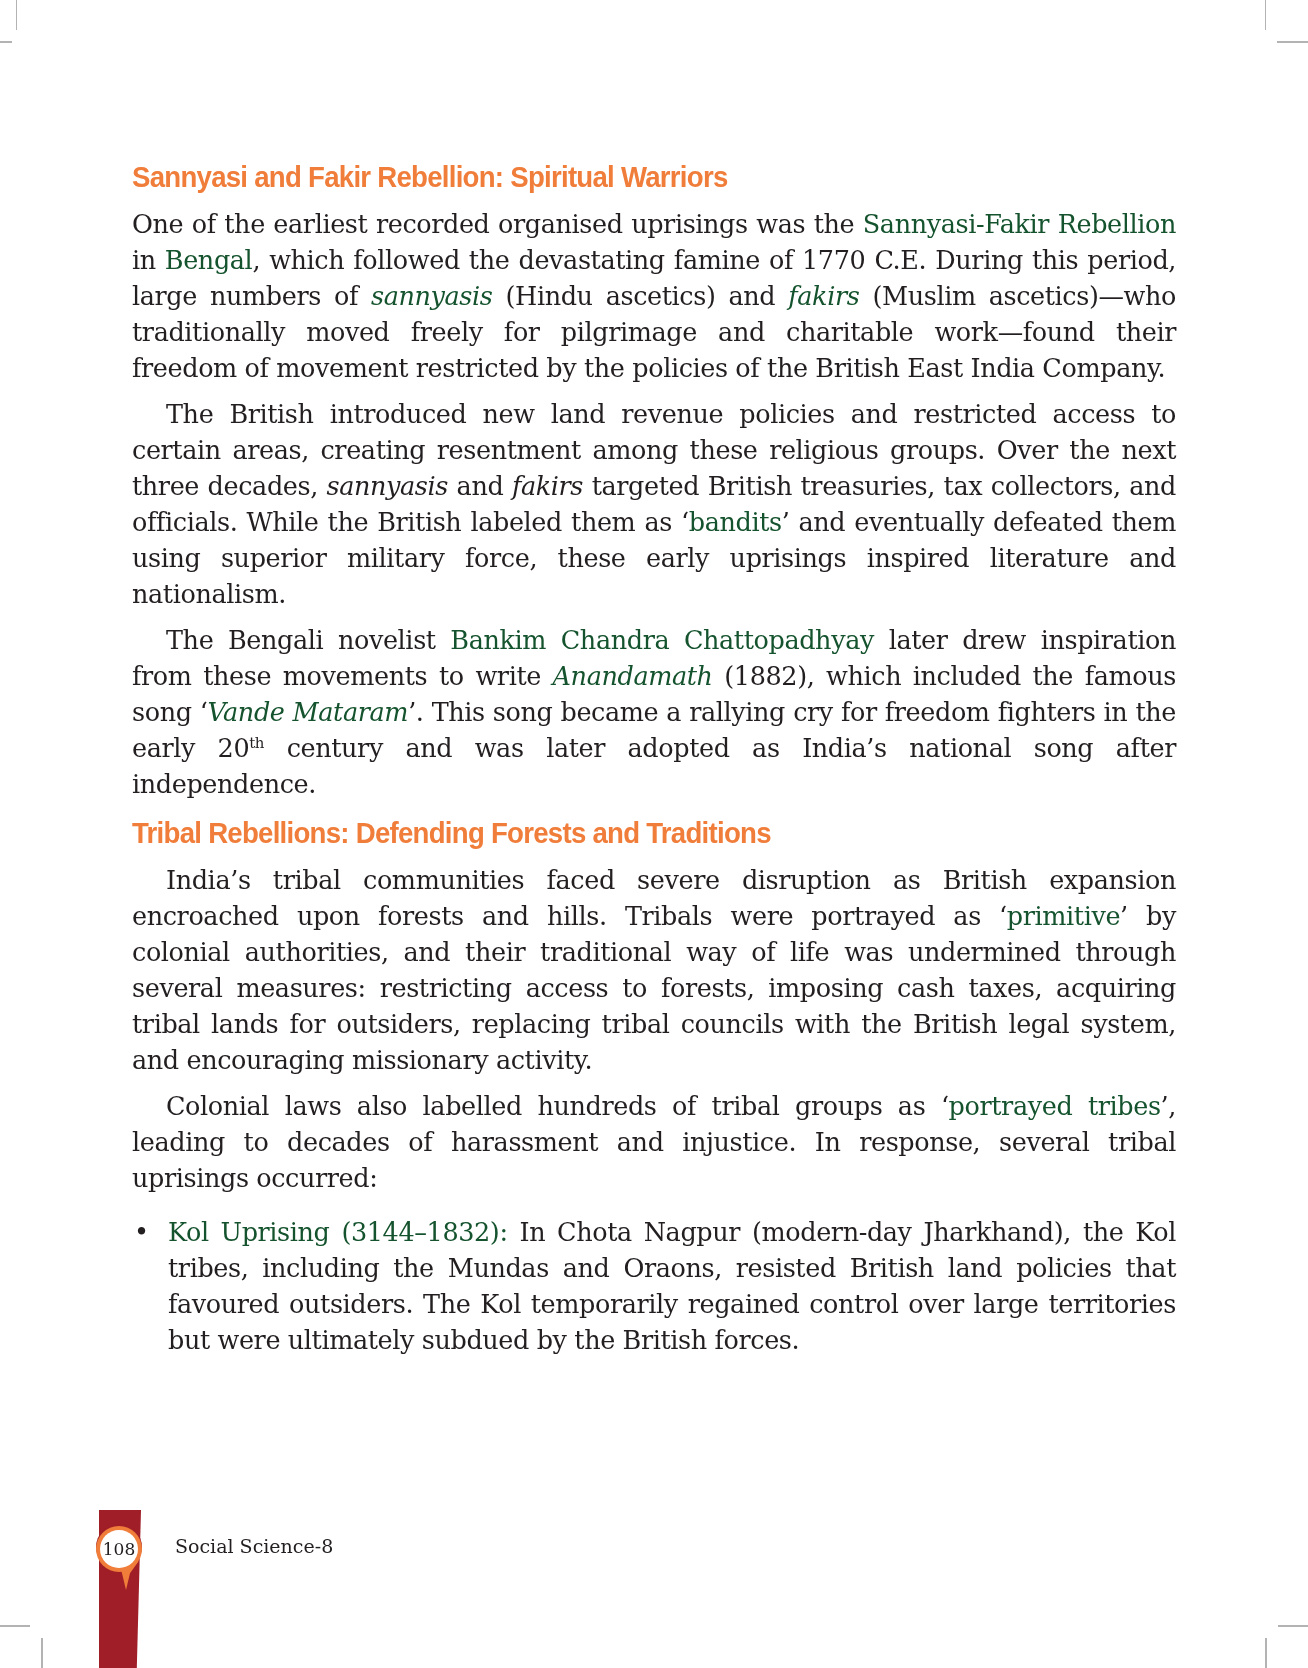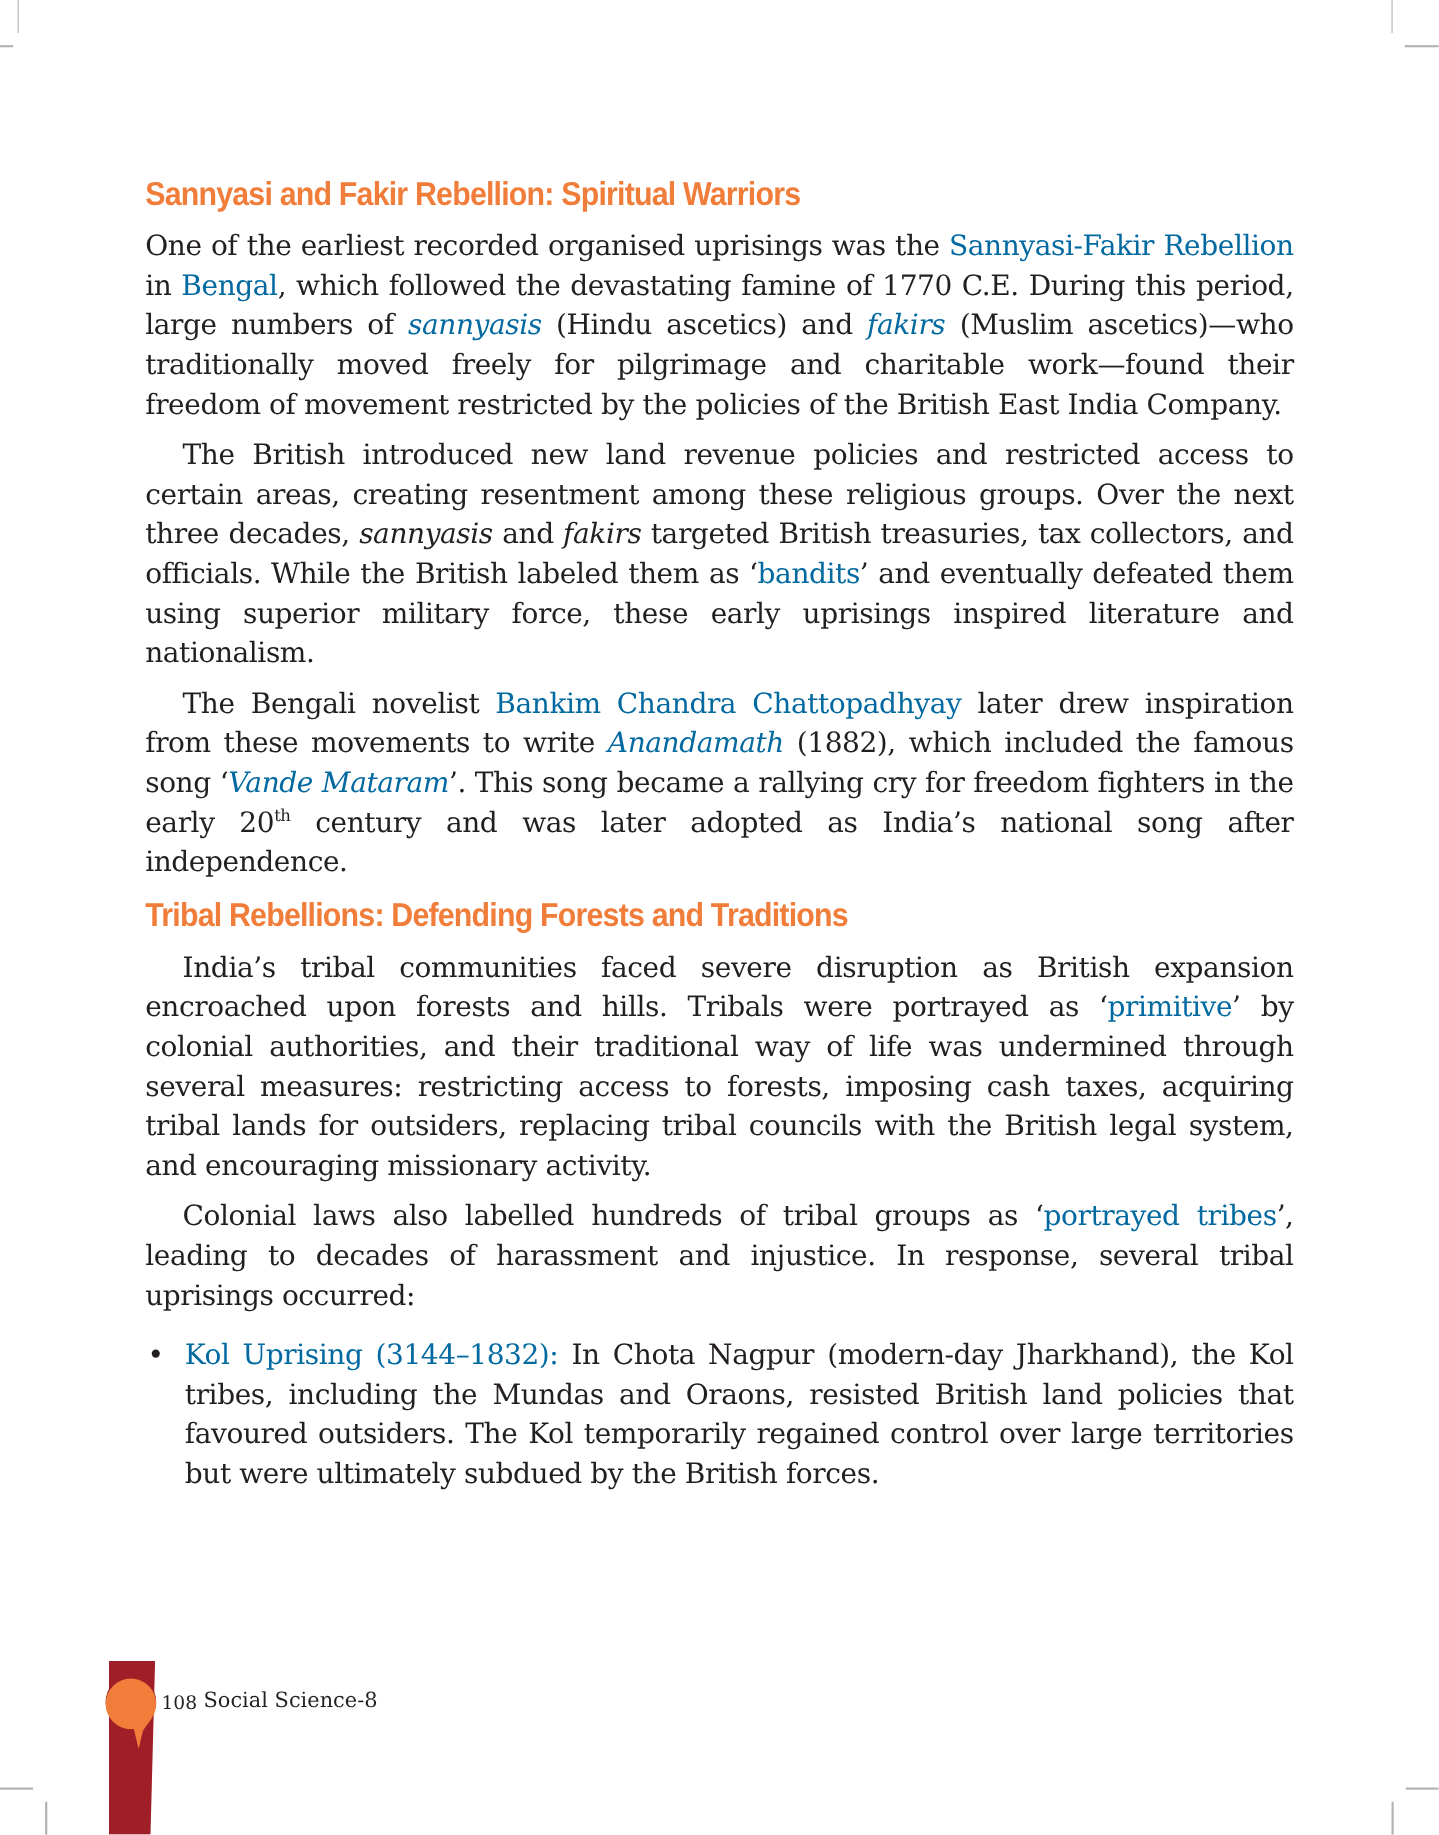--- a/index.html
+++ b/index.html
@@ -6,40 +6,40 @@
   body { width: 1308px; height: 1668px; position: relative; overflow: hidden; }
   .crop { position: absolute; background: #b3b3b3; }
   .page-content {
     position: absolute; left: 132px; top: 146px; width: 1044px;
     font-family: "DejaVu Serif", serif; font-size: 25.5px; line-height: 36px;
     color: #231f20; letter-spacing: -0.4px;
   }
   p { margin: 0; text-align: justify; }
   p.indent { text-indent: 34px; }
   .gap { margin-top: 10px; }
-  .hl { color: #0369a1; }
+  .hl { color: #14532d; }
   .it { font-style: italic; }
   h2 {
     margin: 10px 0 8px 0; font-family: "Liberation Sans", sans-serif;
     font-weight: bold; font-size: 30px; line-height: 42px; color: #f07d3a;
     letter-spacing: -0.8px; transform: scaleX(0.92); transform-origin: left;
   }
   ul { margin: 18px 0 0 0; padding: 0; list-style: none; }
   li { position: relative; padding-left: 36px; text-align: justify; }
   .bullet { position: absolute; left: 2px; top: 0; }
   sup { font-size: 15px; line-height: 0; }
   .footer-tab { position: absolute; left: 99px; top: 1510px; width: 42px; height: 158px; background: #a01e27;
     clip-path: polygon(0 0, 100% 0, 90% 100%, 0 100%); }
   .page-badge { position: absolute; left: 96px; top: 1526px; width: 46px; height: 46px; border-radius: 50%;
     background: #f07d3a; box-shadow: 0 -2px 0 #a01e27; }
   .page-badge-inner { position: absolute; left: 4px; top: 4px; width: 38px; height: 38px; border-radius: 50%; background: #fff;
-    font-family: "DejaVu Serif", serif; font-size: 17px; line-height: 38px; text-align: center; color: #231f20; margin-left: 44px; }
+    font-family: "DejaVu Serif", serif; font-size: 17px; line-height: 38px; text-align: center; color: #231f20; }
   .badge-tail { position: absolute; left: 118px; top: 1562px; width: 20px; height: 28px; background: #f07d3a;
     clip-path: polygon(0 0, 100% 0, 60% 40%, 40% 100%, 20% 40%); }
-  .footer-title { position: absolute; left: 185px; top: 1535px; font-family: "DejaVu Serif", serif; font-size: 19px; color: #231f20; text-align: right; }
+  .footer-title { position: absolute; left: 175px; top: 1535px; font-family: "DejaVu Serif", serif; font-size: 19px; color: #231f20; text-align: right; }
 </style>
 </head>
 <body>
 
 <div class="crop" style="left:16px;top:0;width:1px;height:30px;"></div>
 <div class="crop" style="left:0;top:41px;width:12px;height:2px;"></div>
 <div class="crop" style="left:1265px;top:0;width:1px;height:30px;"></div>
 <div class="crop" style="left:1277px;top:41px;width:31px;height:2px;"></div>
 <div class="crop" style="left:0;top:1625px;width:30px;height:2px;"></div>
 <div class="crop" style="left:41px;top:1638px;width:2px;height:30px;"></div>

